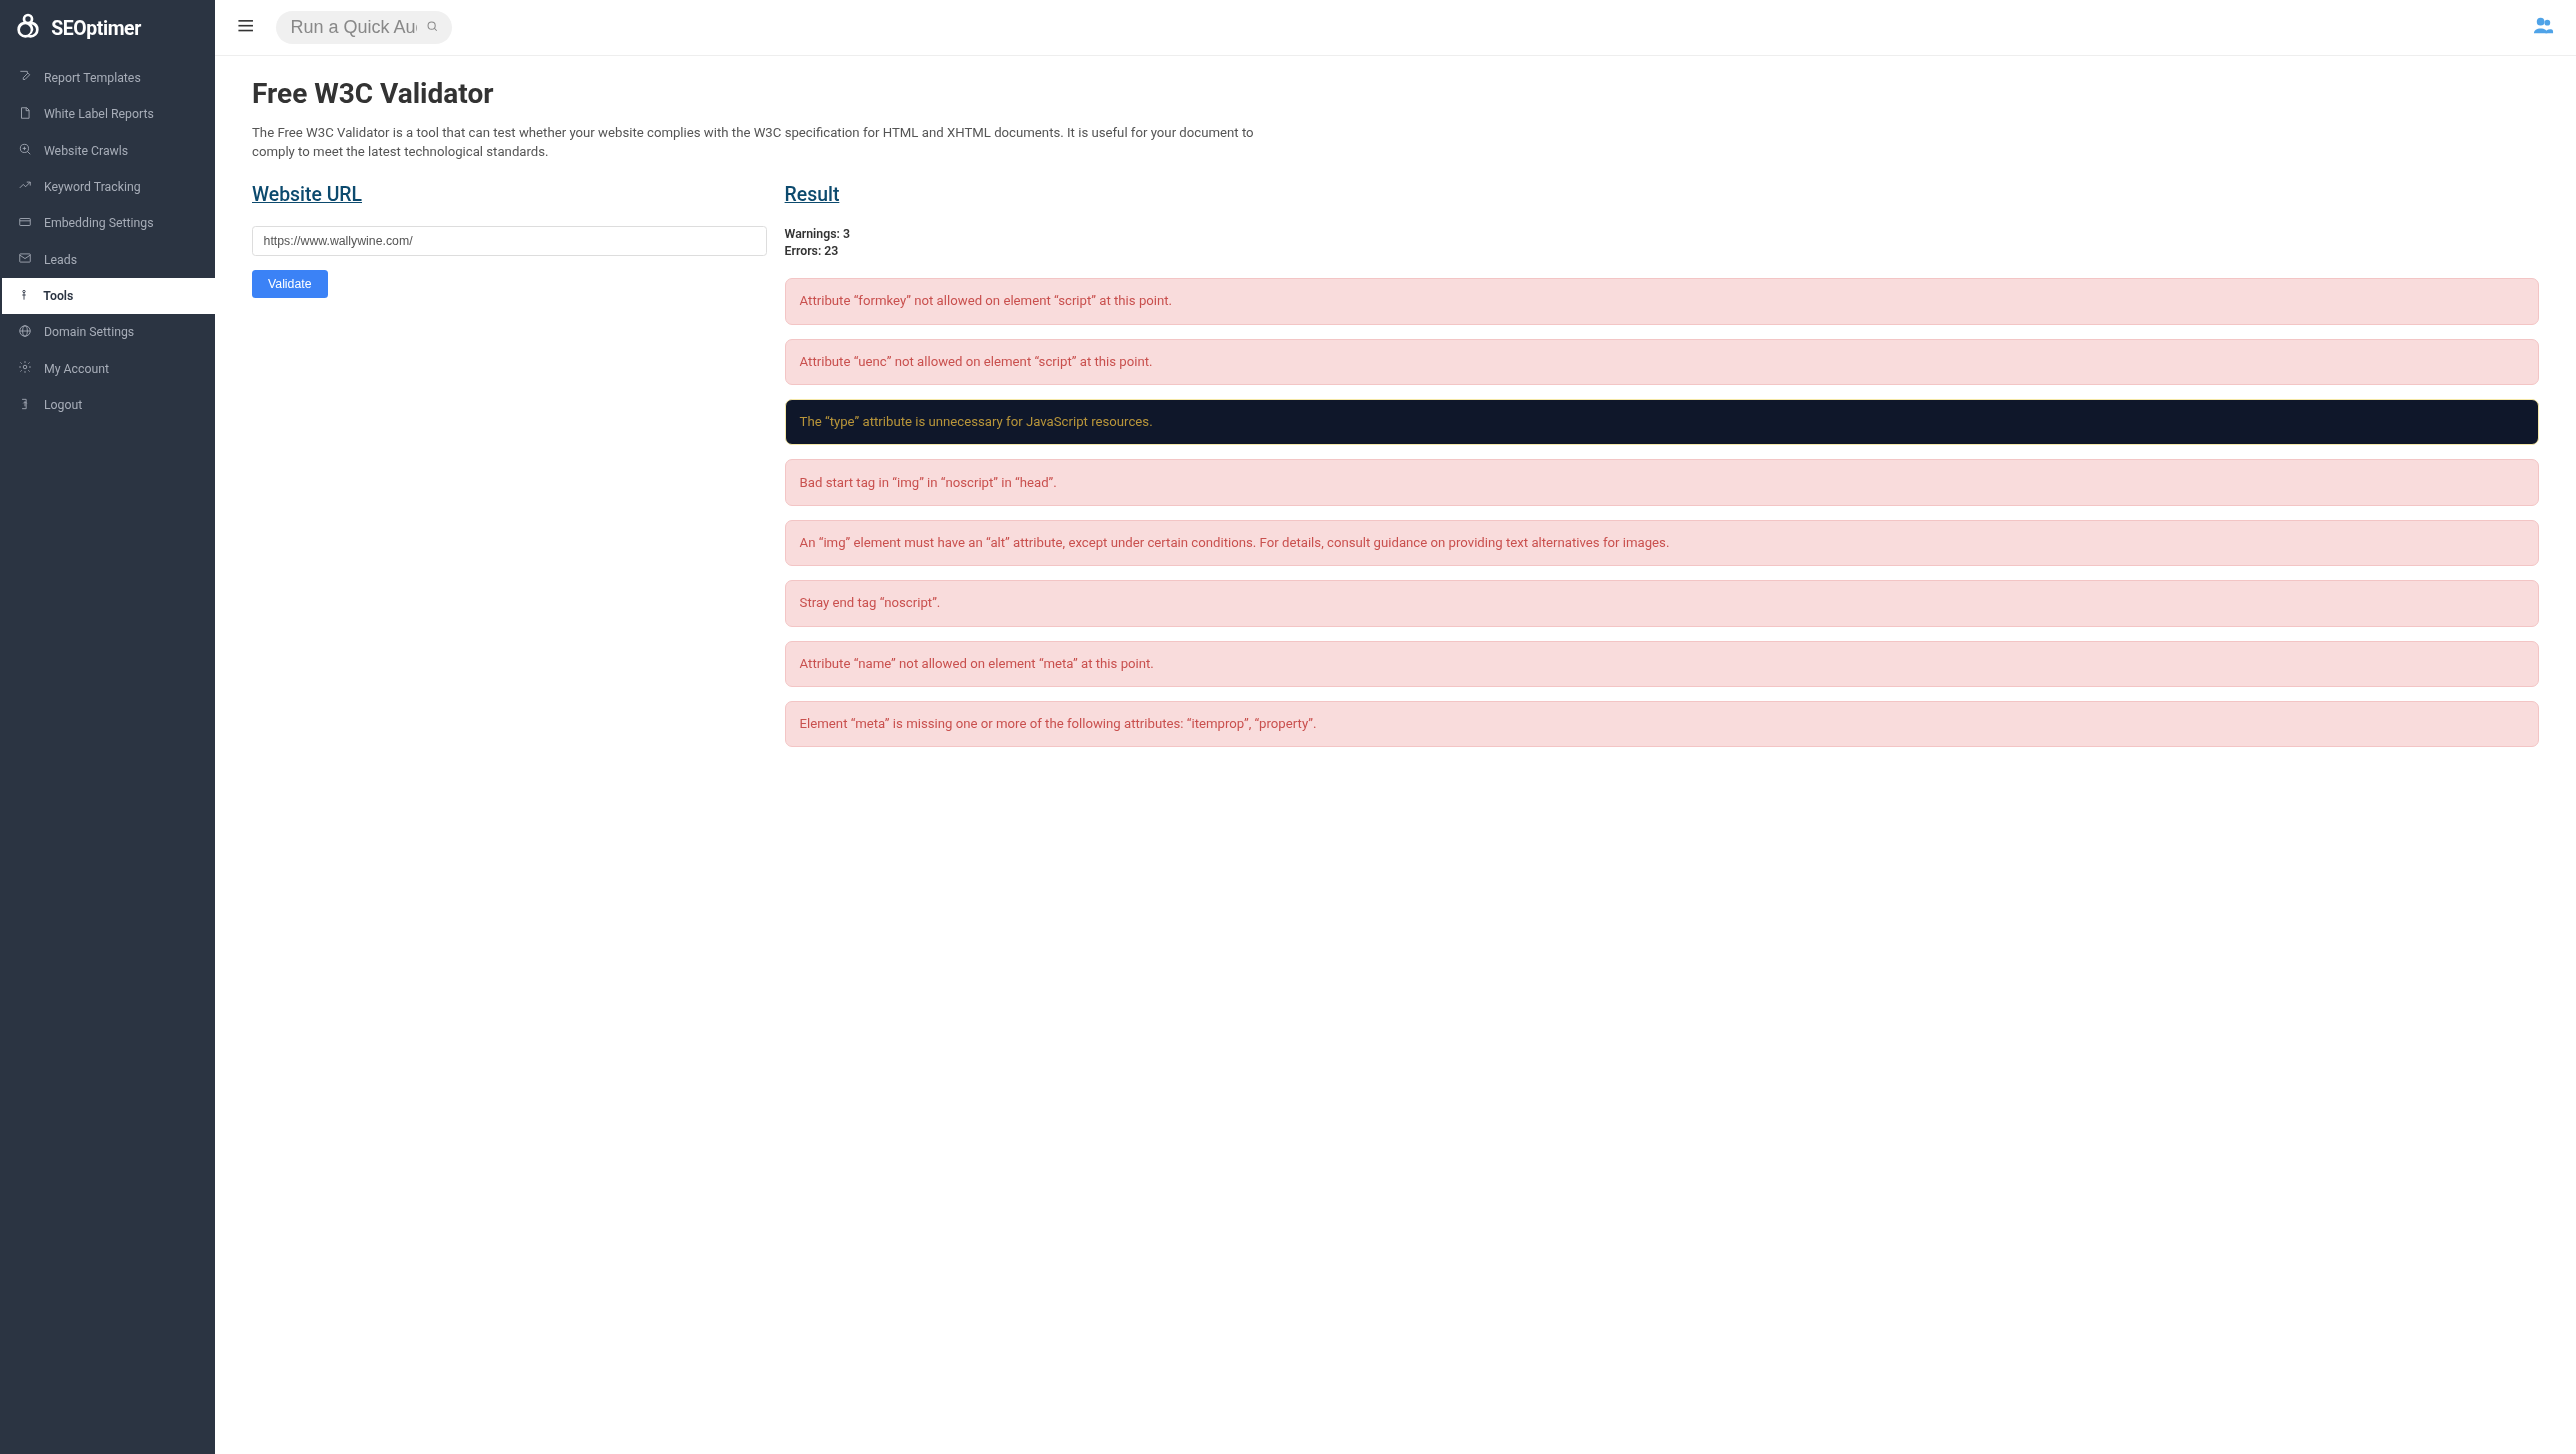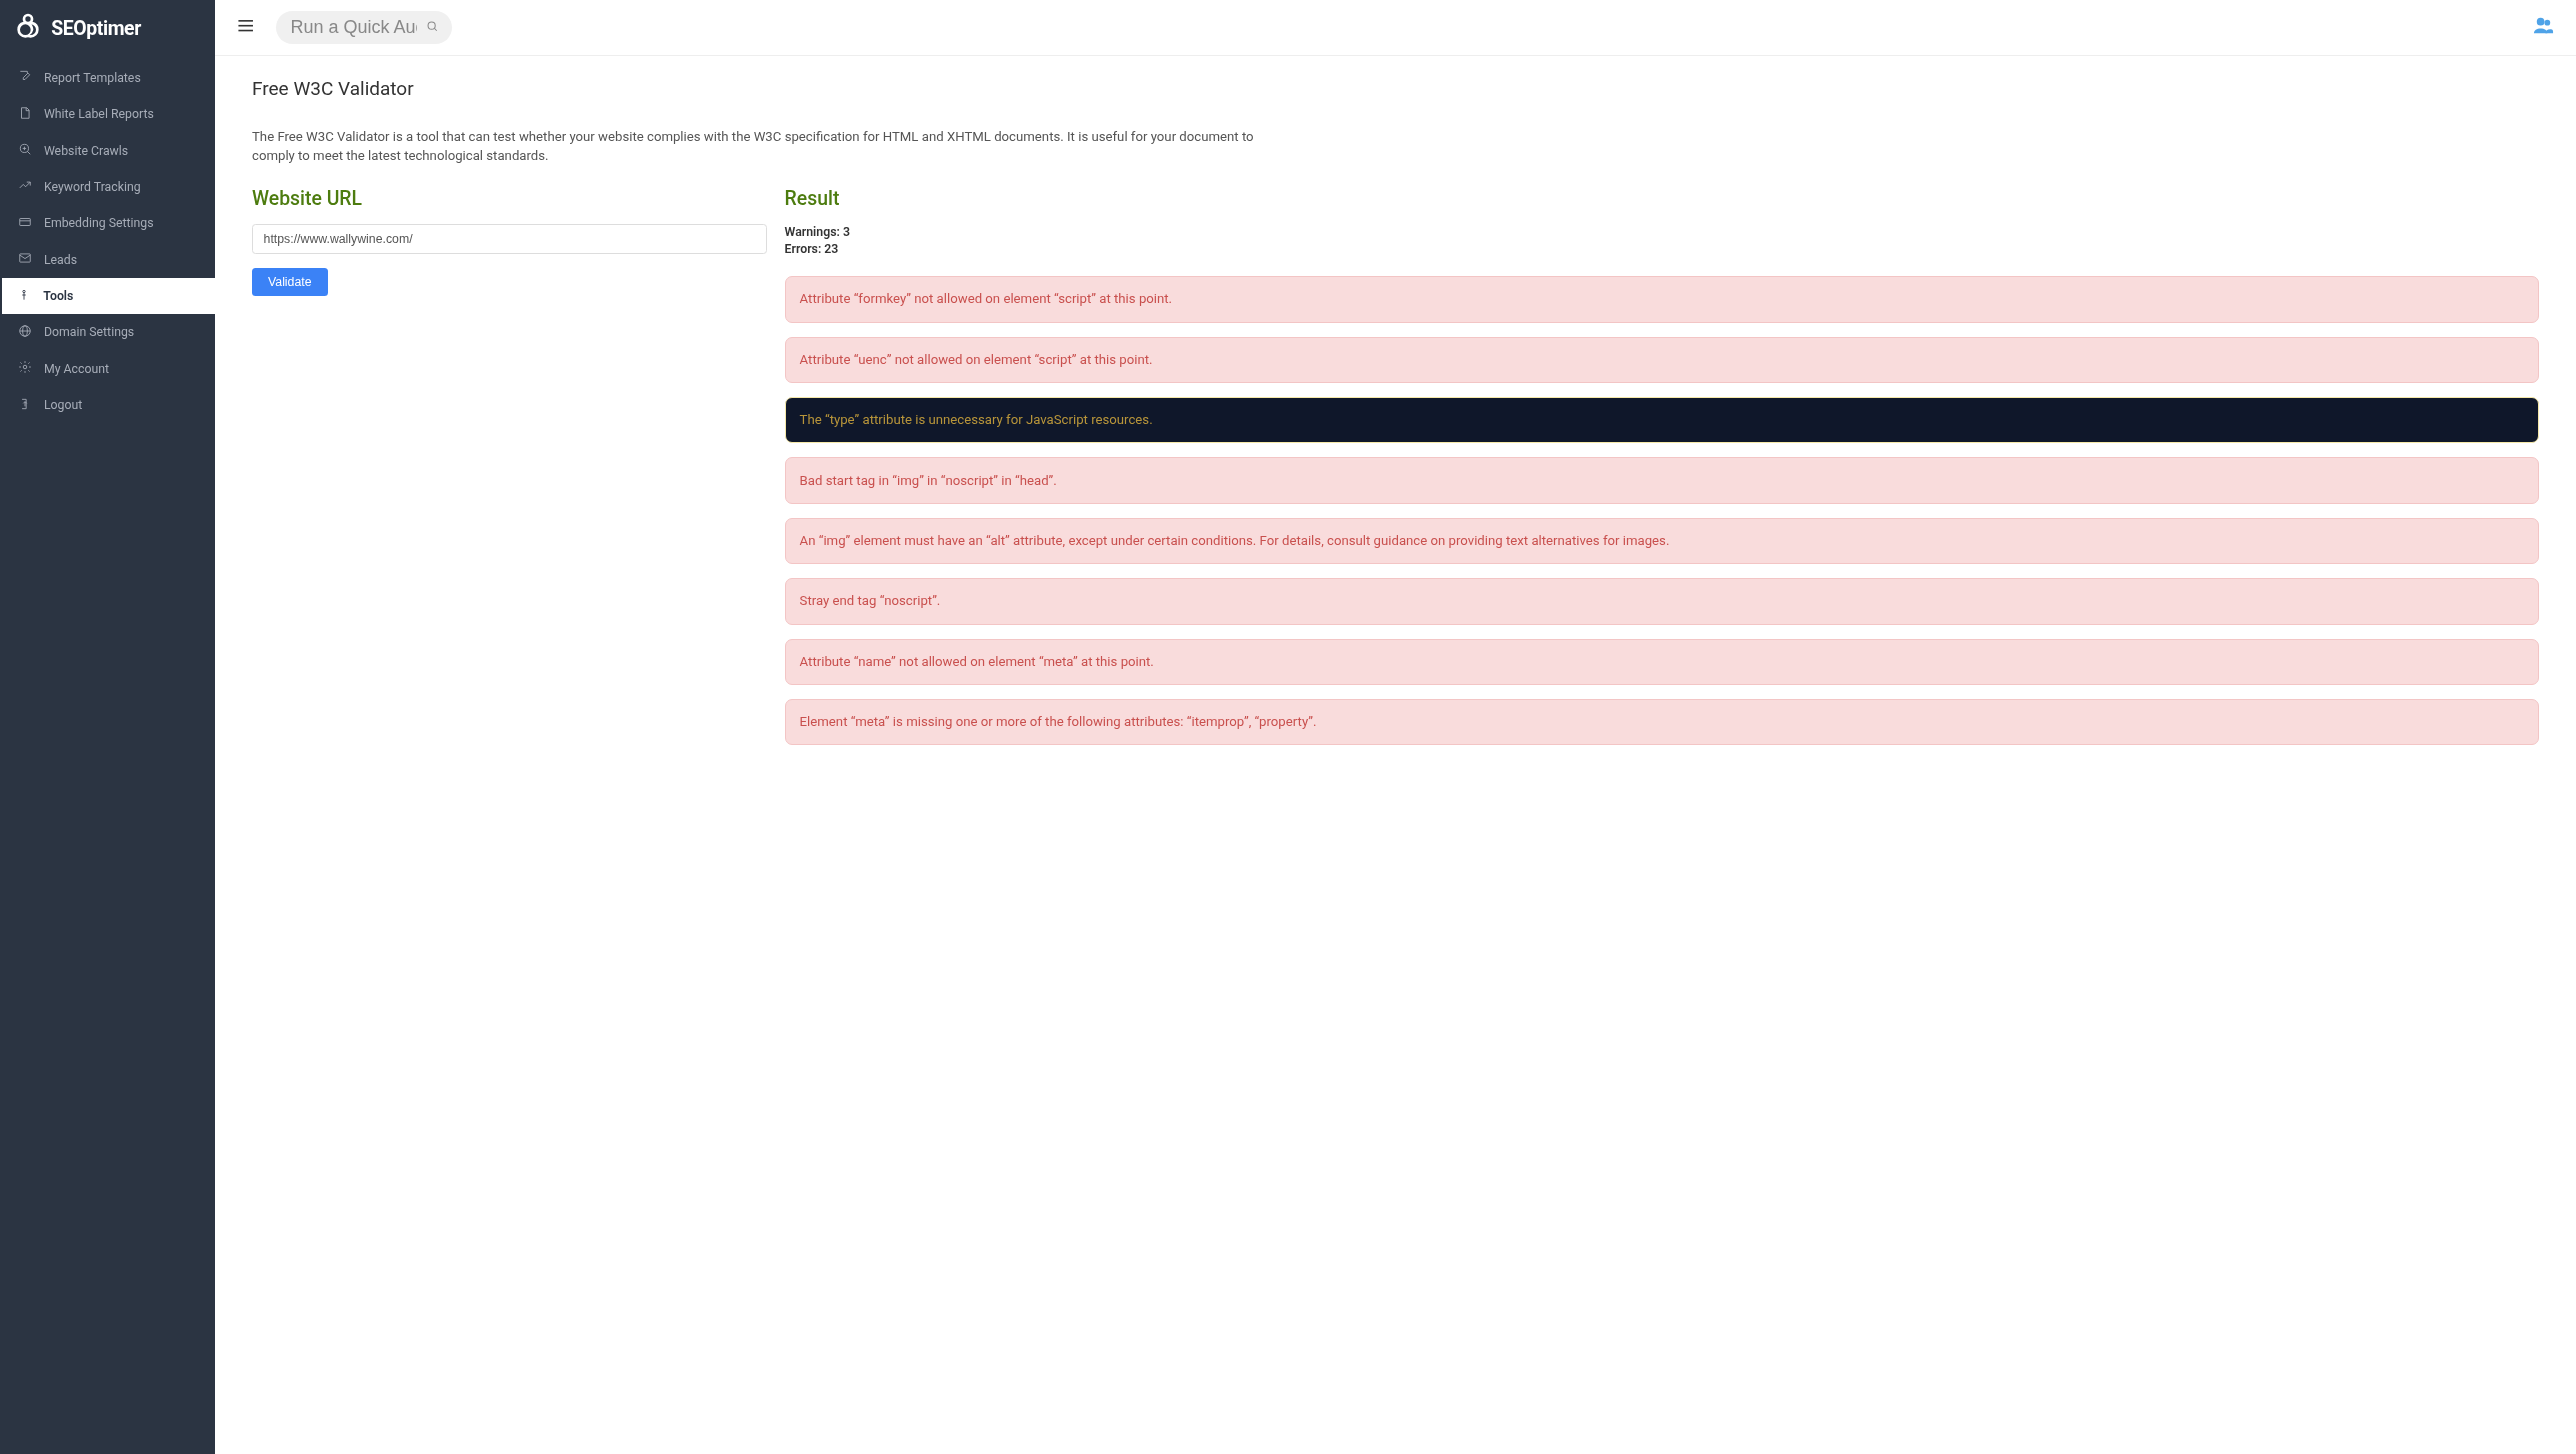--- a/index.html
+++ b/index.html
@@ -142,24 +142,24 @@
       width: 23px;
       height: 23px;
       fill: #4fa3e8;
     }
     
     .content {
       padding: 21px 37px;
     }
     
     .page-title {
-      font-size: 19px;
-      font-weight: 400;
+      font-size: 28px;
+      font-weight: 700;
       color: #333;
-      margin-bottom: 27px;
+      margin-bottom: 13px;
     }
     
     .page-desc {
       font-size: 13.2px;
       color: #555;
       line-height: 1.5;
       margin-bottom: 21px;
       max-width: 1004px;
     }
     
@@ -173,22 +173,23 @@
       max-width: 515px;
     }
     
     .col-right {
       flex: 1;
     }
     
     .section-header {
       font-size: 19.4px;
       font-weight: 500;
-      color: #4d7c0f;
-      margin-bottom: 14px;
+      color: #0c4a6e;
+      margin-bottom: 20px;
+      text-decoration: underline;
     }
     
     .url-input {
       width: 100%;
       padding: 7px 10.6px;
       border: 0.9px solid #ddd;
       border-radius: 3.5px;
       font-size: 12.3px;
       color: #555;
       margin-bottom: 14px;

